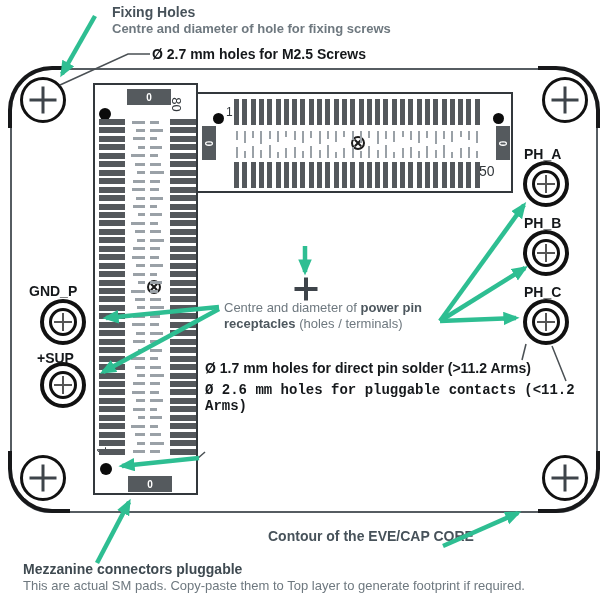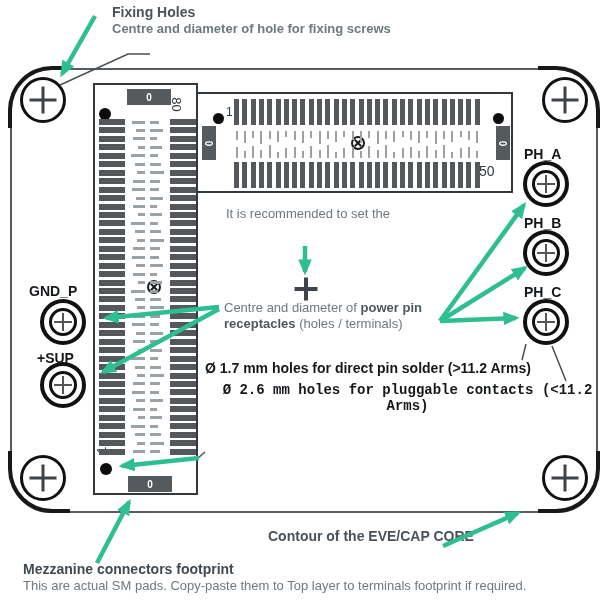--- a/index.html
+++ b/index.html
@@ -30,21 +30,21 @@
   .dot{background:#0c0c0c;border-radius:50%;}
   .numlbl{color:#33383c;font-size:13px;}
   .xcirc{width:14px;height:14px;border:2px solid #1c1c1c;border-radius:50%;box-sizing:border-box;}
   .xbar{position:absolute;left:50%;top:50%;width:9px;height:2px;background:#1c1c1c;}
   .x1{transform:translate(-50%,-50%) rotate(45deg);}
   .x2{transform:translate(-50%,-50%) rotate(-45deg);}
   .origin-bar{position:absolute;left:50%;top:50%;background:#3e444a;}
   svg.overlay{position:absolute;left:0;top:0;z-index:6;pointer-events:none;}
   .lbl-rot-cw{transform:rotate(90deg);transform-origin:center;}
   .lbl-rot-ccw{transform:rotate(-90deg);transform-origin:center;}
-  .z2{z-index:2;text-align:center;}
+  .z2{z-index:2;}
 </style>
 </head>
 <body>
 
 <div id="canvas">
 
   <div id="board" class="abs"></div>
   <div class="abs corner tl"></div>
   <div class="abs corner tr"></div>
   <div class="abs corner bl"></div>
@@ -413,34 +413,34 @@
     <div class="crossbar cv" style="width:18px;height:2px;background:#555;"></div>
   </div>
 
   <div class="abs" style="left:294px;top:277px;width:23px;height:23px;">
     <div class="origin-bar ch" style="width:23px;height:4px;"></div>
     <div class="origin-bar cv" style="width:23px;height:4px;"></div>
   </div>
 
   <div class="abs hd z2" style="left:112px;top:4px;">Fixing Holes</div>
   <div class="abs body-txt z2" style="left:112px;top:21px;font-weight:bold;">Centre and diameter of hole for fixing screws</div>
-
-  <div class="abs body-txt z2" style="left:226px;top:206px;">It is recommended to set the</div>
+  <div class="abs ink z2" style="left:152px;top:46px;">Ø 2.7 mm holes for M2.5 Screws</div>
+
 
   <div class="abs body-txt z2" style="left:224px;top:300px;"><span>Centre and diameter of </span><span class="b" style="color:#4d575e;">power pin</span></div>
   <div class="abs body-txt z2" style="left:224px;top:316px;"><span class="b" style="color:#4d575e;">receptacles</span><span> (holes / terminals)</span></div>
 
   <div class="abs ink z2" style="left:205px;top:360px;">Ø 1.7 mm holes for direct pin solder (&gt;11.2 Arms)</div>
   <div class="abs ink z2" style="left:205px;top:382px;font-family:Liberation Mono, monospace;">Ø 2.6 mm holes for pluggable contacts (&lt;11.2 Arms)</div>
 
 
   <div class="abs hd z2" style="left:268px;top:528px;">Contour of the EVE/CAP CORE</div>
 
-  <div class="abs hd z2" style="left:23px;top:561px;color:#3f4a51;">Mezzanine connectors footprint</div>
-  <div class="abs body-txt z2" style="left:23px;top:578px;">This are actual SM pads. Copy-paste them to Top layer to terminals footprint if required.</div>
+  <div class="abs hd z2" style="left:23px;top:561px;color:#3f4a51;">Mezzanine connectors pluggable</div>
+  <div class="abs body-txt z2" style="left:23px;top:578px;">This are actual SM pads. Copy-paste them to Top layer to generate footprint if required.</div>
 
   <svg class="overlay" width="610" height="610" viewBox="0 0 610 610">
     <defs>
       <marker id="ah" markerWidth="4.2" markerHeight="3.6" refX="2.8" refY="1.5" orient="auto" markerUnits="strokeWidth">
         <path d="M0,0 L3.6,1.5 L0,3 z" fill="#2ebe92"></path>
       </marker>
     </defs>
 
     <g stroke="#4a5054" stroke-width="1.5" fill="none">
       <polyline points="150,54 128,54 60,85"></polyline>

